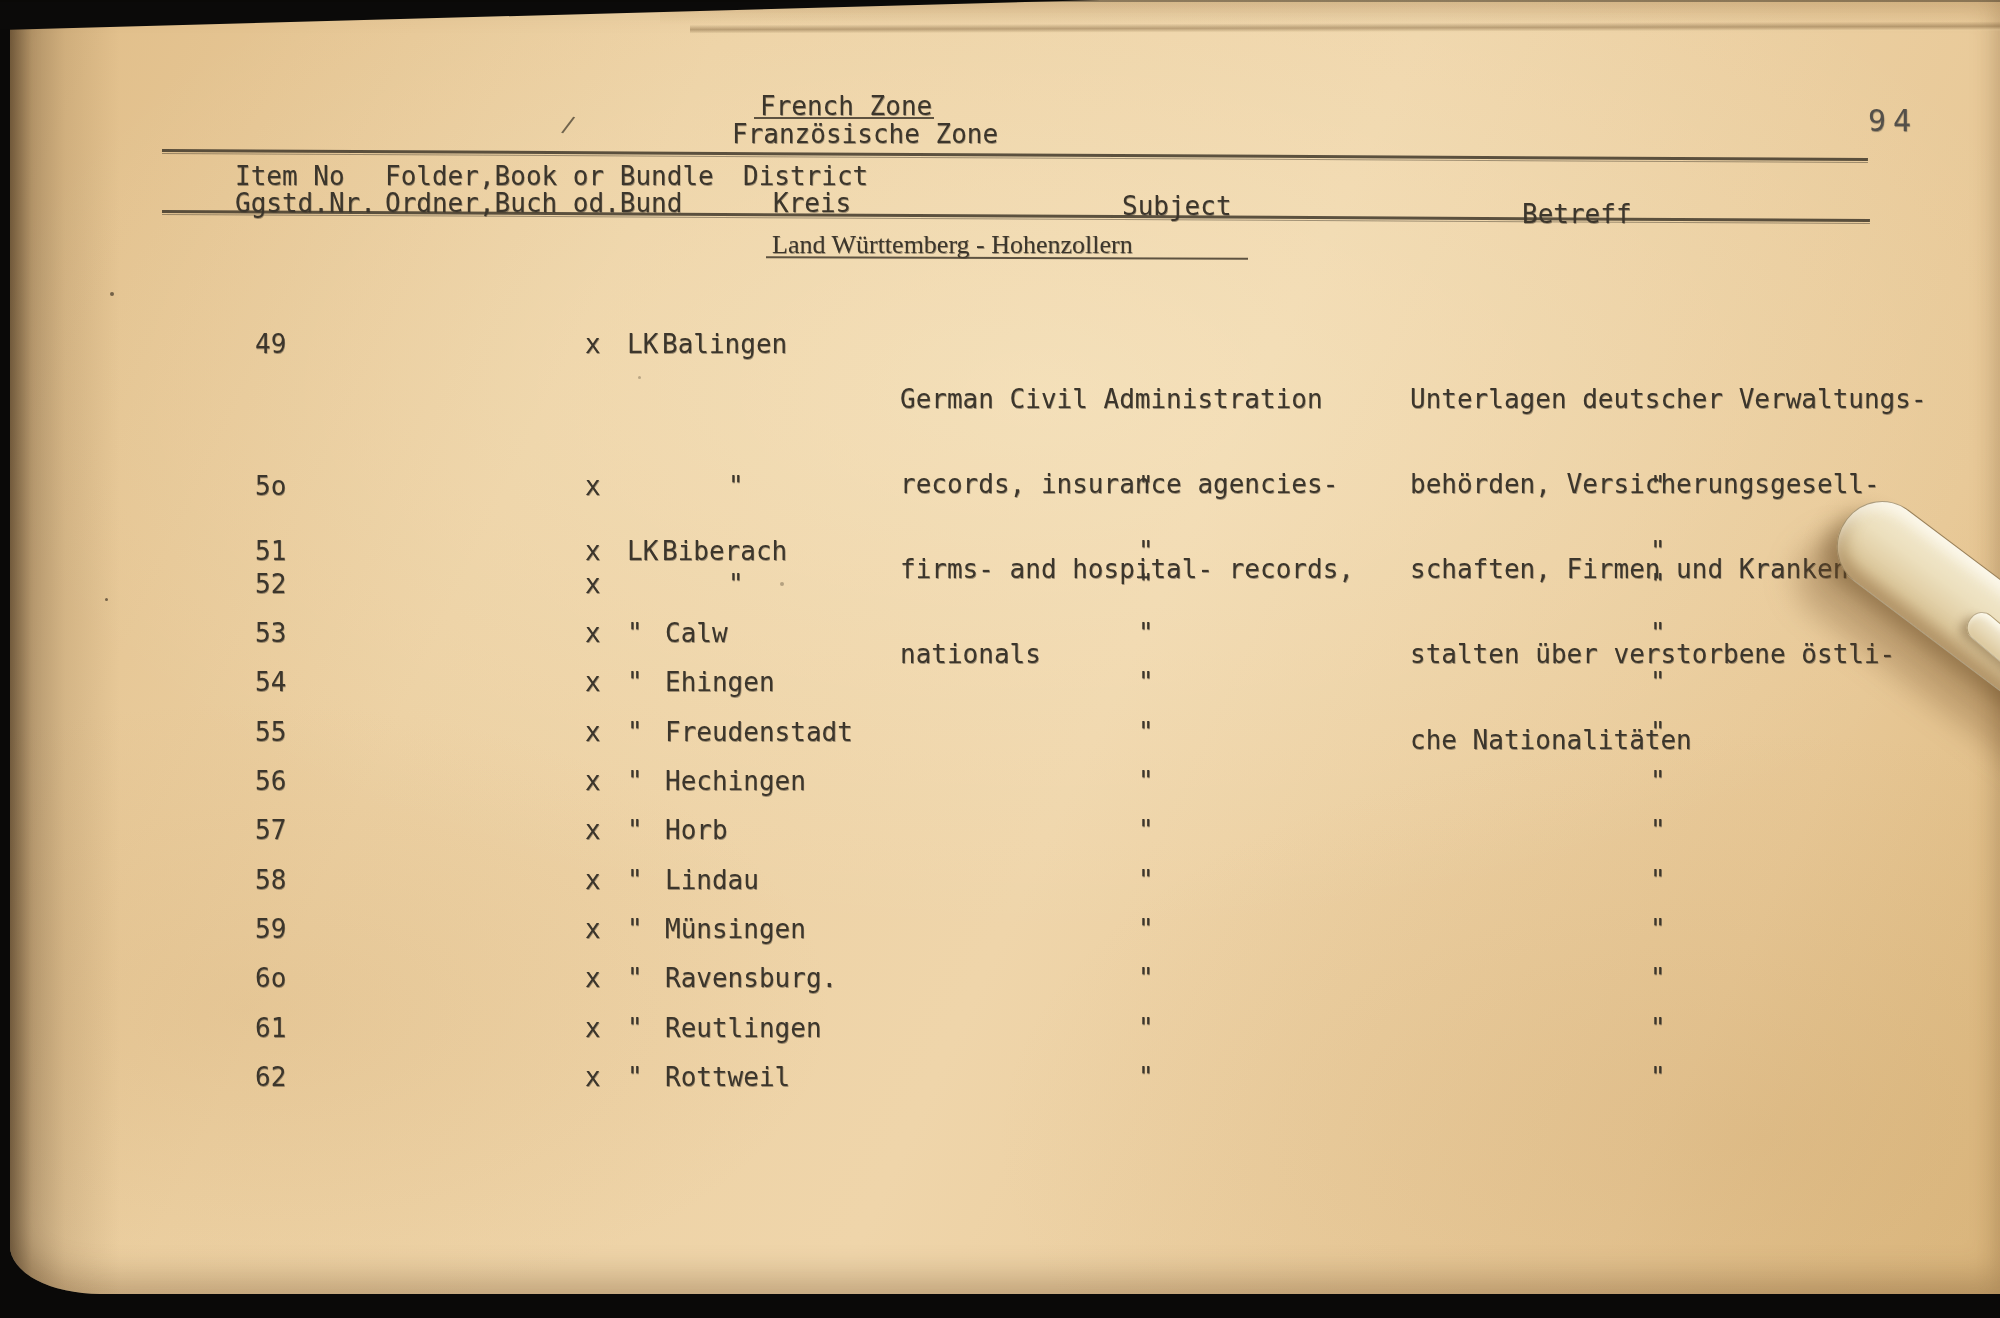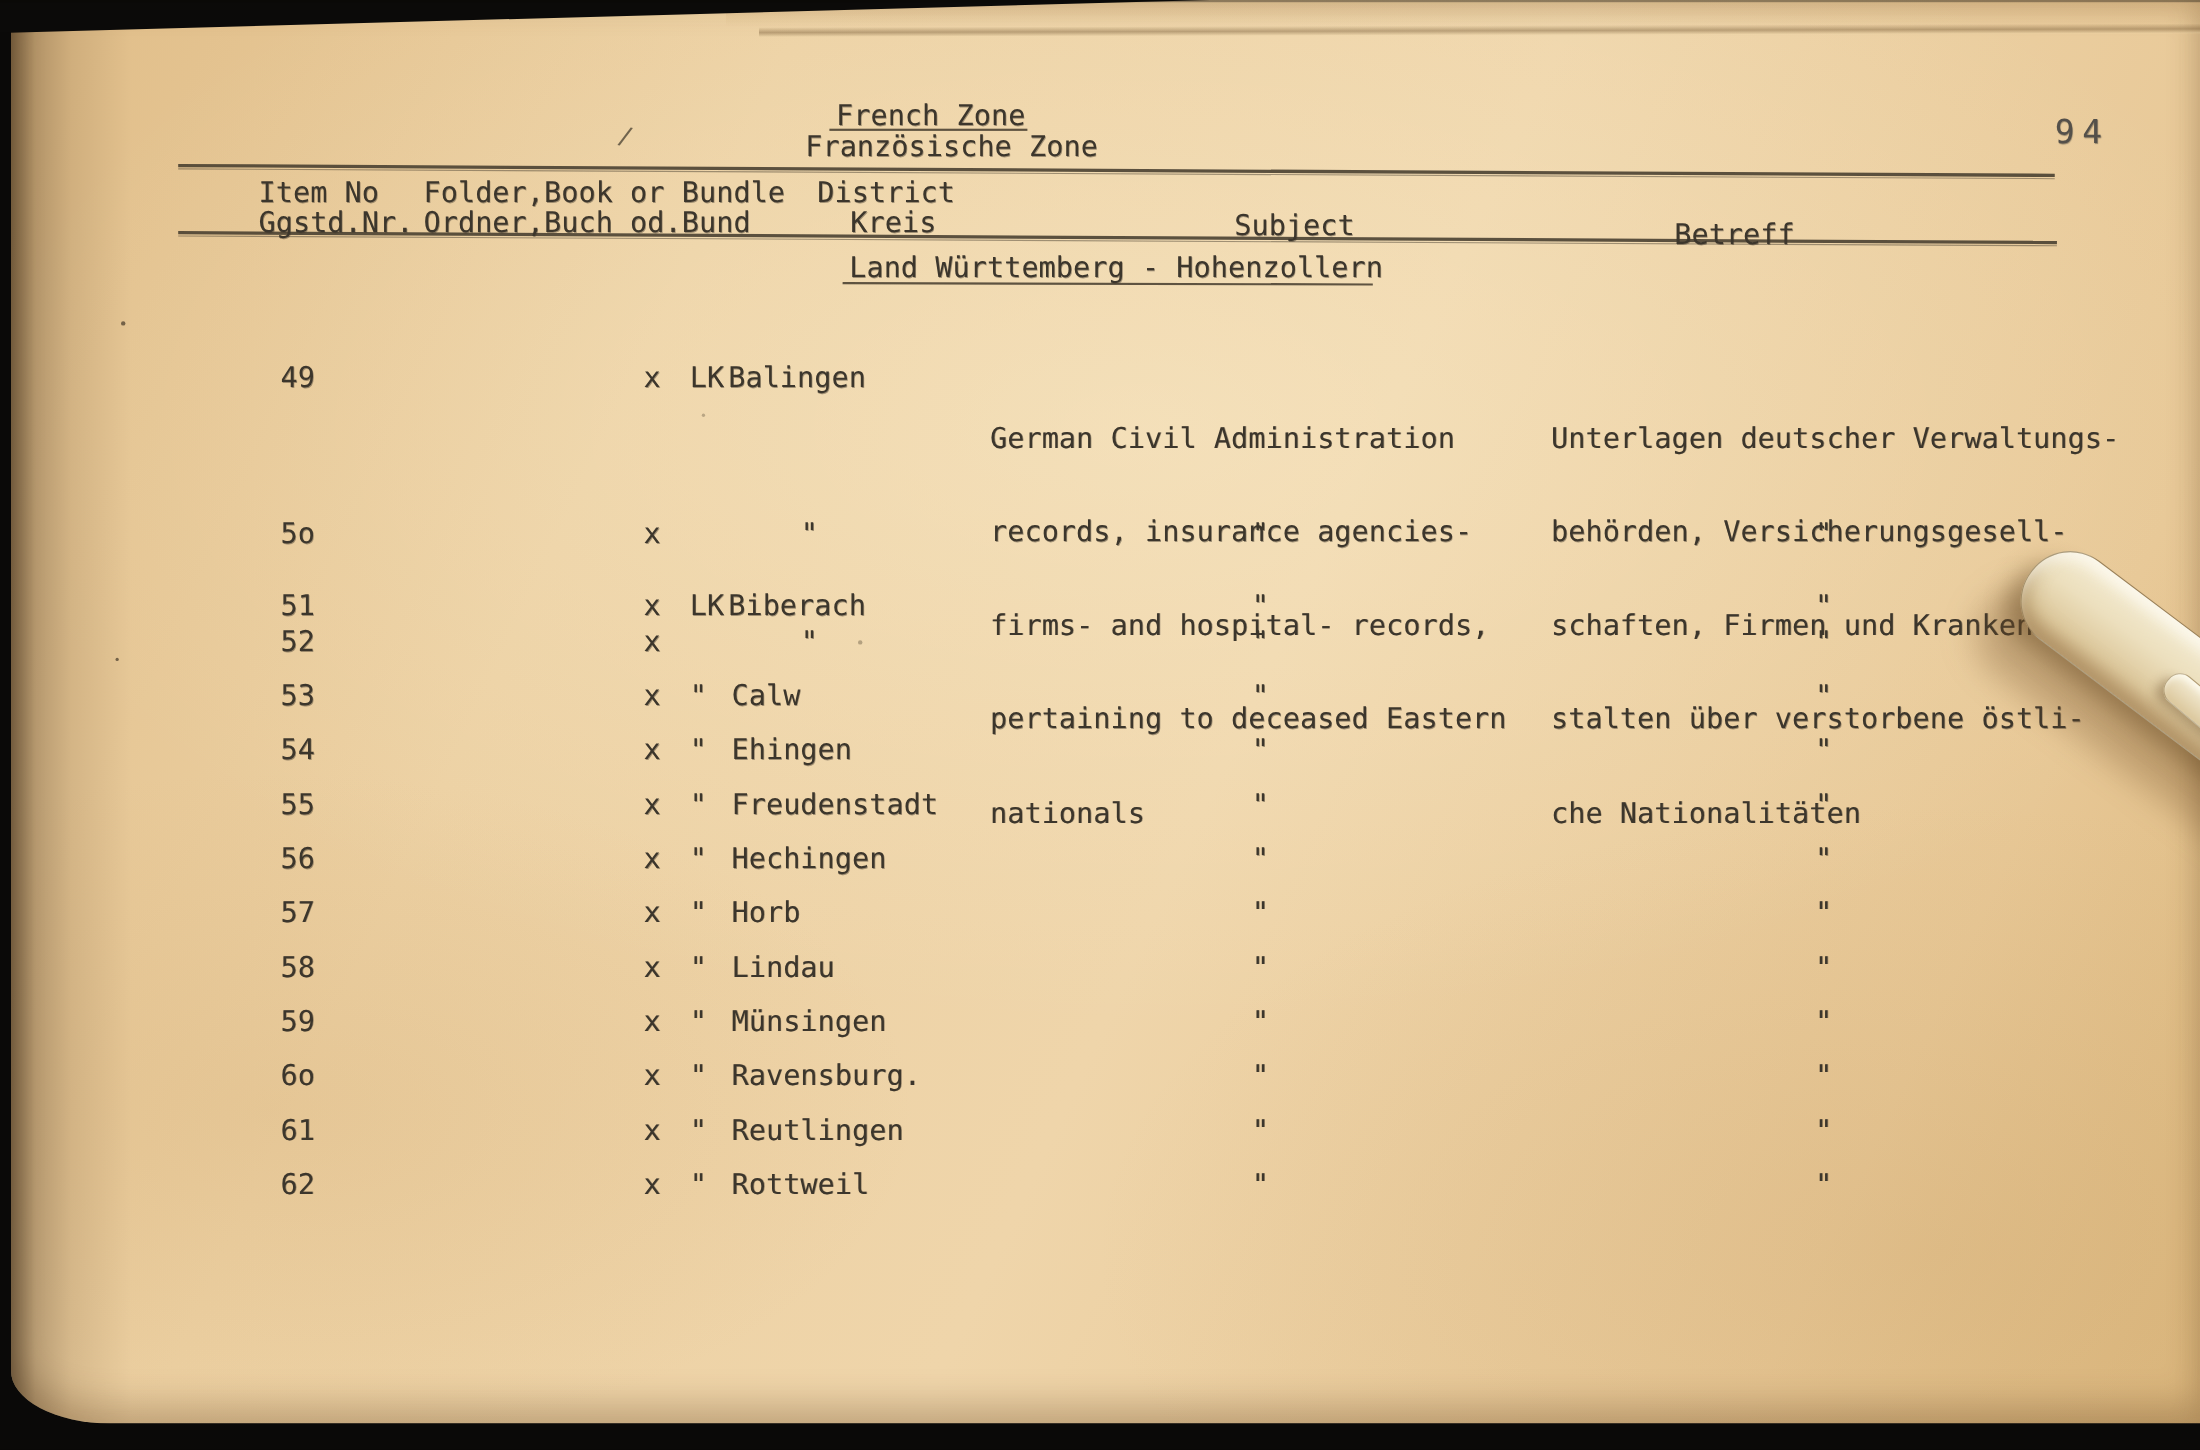--- a/index.html
+++ b/index.html
@@ -97,34 +97,33 @@
 
   <div class="t" style="left:225px;top:162px;">Item No</div>
   <div class="t" style="left:225px;top:189px;">Ggstd.Nr.</div>
   <div class="t" style="left:375px;top:162px;">Folder,Book or Bundle</div>
   <div class="t" style="left:375px;top:189px;">Ordner,Buch od.Bund</div>
   <div class="t" style="left:733px;top:162px;">District</div>
   <div class="t" style="left:763px;top:189px;">Kreis</div>
   <div class="t" style="left:1112px;top:192px;">Subject</div>
   <div class="t" style="left:1512px;top:200px;">Betreff</div>
 
-  <div class="t" style="left:762px;top:230px;">Land Württemberg - Hohenzollern</div>
+  <div class="t" style="left:762px;top:230px;font-family:Liberation Serif, serif;">Land Württemberg - Hohenzollern</div>
   <div class="uline" style="left:756px;top:257px;width:482px;transform:rotate(0.15deg);"></div>
 
   <div class="row" style="top:330px;">
     <span class="t c-no">49</span>
     <span class="t c-x">x</span>
     <span class="t c-pre">LK</span>
     <span class="t c-dist lk">Balingen</span>
   </div>
   <div class="block" style="left:890px;top:328px;">
     <span class="t-line">German Civil Administration</span>
     <span class="t-line">records, insurance agencies-</span>
     <span class="t-line">firms- and hospital- records,</span>
-    <span class="t-line">pertaining to deceased Eastern</span>
     <span class="t-line">nationals</span>
   </div>
   <div class="block" style="left:1400px;top:328px;">
     <span class="t-line">Unterlagen deutscher Verwaltungs-</span>
     <span class="t-line">behörden, Versicherungsgesell-</span>
     <span class="t-line">schaften, Firmen und Krankenan-</span>
     <span class="t-line">stalten über verstorbene östli-</span>
     <span class="t-line">che Nationalitäten</span>
   </div>
 

